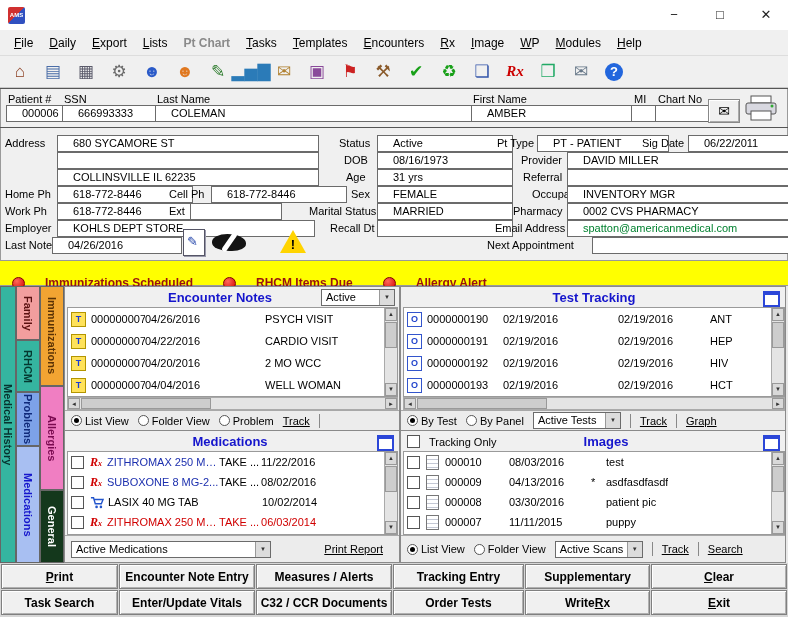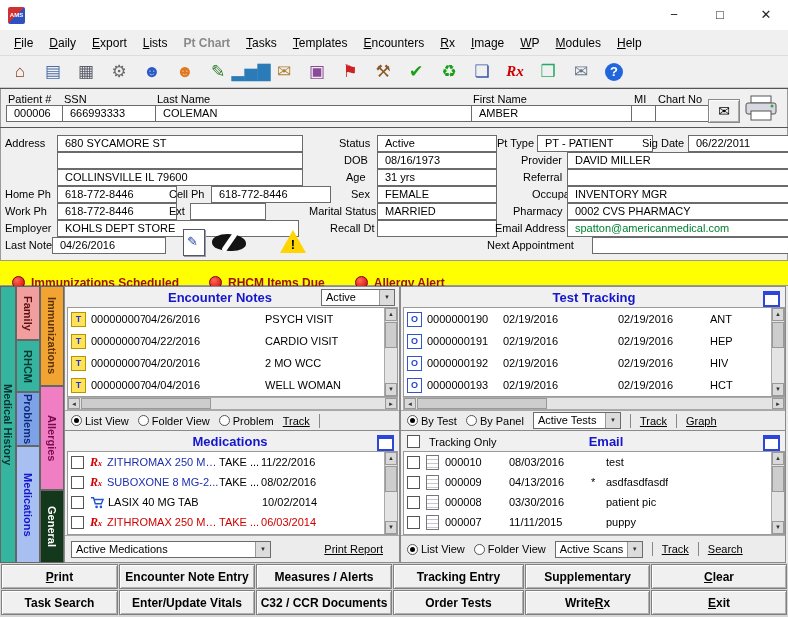--- a/index.html
+++ b/index.html
@@ -23,38 +23,38 @@
            display:flex;align-items:center;gap:3px;padding-left:5px;box-sizing:border-box;}
   .tbtn{width:28px;height:27px;display:flex;align-items:center;justify-content:center;border:1px solid transparent;}
   .tglyph{font-size:17px;line-height:1;}
   .tglyph.round{width:18px;height:18px;border-radius:50%;font:bold 13px/18px "Liberation Sans",sans-serif;text-align:center;}
   .tglyph.serif{font-family:"Liberation Serif",serif;font-style:italic;font-weight:bold;font-size:15px;}
   
   #patient{position:absolute;left:0;top:88px;width:788px;height:170px;border-top:1px solid #555;}
   .hr{position:absolute;left:0;width:788px;border-top:1px solid #555;}
   .lbl{position:absolute;font-size:11px;white-space:nowrap;color:#000;}
   .fld{position:absolute;height:13px;background:#fff;border:1px solid #6b6b6b;font:11px/13px "Liberation Sans",sans-serif;
-       padding:1px 7px;white-space:nowrap;overflow:hidden;}
+       padding:1px 15px;white-space:nowrap;overflow:hidden;}
   .green{color:#00812f;}
   .envbtn{position:absolute;width:32px;height:24px;background:#f0f0f0;border:1px solid #888;
           box-shadow:inset 1px 1px 0 #fff,inset -1px -1px 0 #aaa;font-size:14px;padding:0;line-height:22px;}
   .bigprint{position:absolute;}
   .notepg{position:absolute;width:20px;height:25px;background:#fff;border:1px solid #556;box-shadow:1px 1px 0 #99a;}
   .notepg::after{content:'✎';position:absolute;left:3px;top:4px;color:#2244aa;font-size:13px;}
   .skunk{position:absolute;width:40px;height:26px;}
   .skunk::before{content:'';position:absolute;left:2px;top:5px;width:34px;height:17px;background:#141414;border-radius:50% 60% 45% 55%;}
   .skunk::after{content:'';position:absolute;left:17px;top:2px;width:5px;height:22px;background:#fff;transform:rotate(35deg);border-radius:3px;}
   .warn{position:absolute;width:26px;height:24px;}
   .warn::before{content:'';position:absolute;left:0;top:0;border-left:13px solid transparent;border-right:13px solid transparent;
                 border-bottom:23px solid #ffd400;}
   .warn::after{content:'!';position:absolute;left:0;right:0;top:7px;text-align:center;font:bold 13px "Liberation Sans",sans-serif;color:#000;}
   
   #alertbar{position:absolute;left:0;top:260px;width:788px;height:26px;background:#ffff00;border-top:1px solid #999;
             border-bottom:1px solid #999;display:flex;align-items:center;gap:30px;padding-left:12px;box-sizing:border-box;}
-  .alert-item{display:inline-flex;gap:6px;margin-top:20px;}
+  .alert-item{display:inline-flex;align-items:center;gap:20px;margin-top:20px;}
   .dot{width:11px;height:11px;border-radius:50%;background:radial-gradient(circle at 35% 30%,#ff6a5a,#cf0000);border:1px solid #7a0000;}
   .alink{font:bold 12px "Liberation Sans",sans-serif;color:#991111;text-decoration:underline;}
   
   #main{position:absolute;left:0;top:286px;width:788px;height:277px;background:#e9e9e9;}
   .vtab{position:absolute;display:flex;align-items:center;justify-content:center;writing-mode:vertical-rl;
         font:bold 11px "Liberation Sans",sans-serif;border:1px solid #666;box-sizing:border-box;white-space:nowrap;}
   #tab-medhist{left:0;top:0;width:16px;height:277px;background:#35b5a0;color:#06322e;}
   #tab-family{left:16px;top:0;width:24px;height:54px;background:#f29e9e;color:#5a1010;}
   #tab-rhcm{left:16px;top:54px;width:24px;height:52px;background:#35b5a0;color:#053830;}
   #tab-problems{left:16px;top:106px;width:24px;height:54px;background:#7da2e8;color:#102a7a;}
@@ -243,21 +243,21 @@
   <div class="fld" style="left:537px;top:46px;width:100px">PT - PATIENT</div>
   <span class="lbl" style="left:642px;top:48px">Sig Date</span>
   <div class="fld" style="left:688px;top:46px;width:88px">06/22/2011</div>
 
   <div class="fld" style="left:57px;top:63px;width:230px"></div>
   <span class="lbl" style="left:344px;top:65px">DOB</span>
   <div class="fld" style="left:377px;top:63px;width:104px">08/16/1973</div>
   <span class="lbl" style="left:521px;top:65px">Provider</span>
   <div class="fld" style="left:567px;top:63px;width:208px">DAVID  MILLER</div>
 
-  <div class="fld" style="left:57px;top:80px;width:230px">COLLINSVILLE  IL  79600</div>
+  <div class="fld" style="left:57px;top:80px;width:230px">COLLINSVILLE  IL  62235</div>
   <span class="lbl" style="left:346px;top:82px">Age</span>
   <div class="fld" style="left:377px;top:80px;width:104px">31 yrs</div>
   <span class="lbl" style="left:523px;top:82px">Referral</span>
   <div class="fld" style="left:567px;top:80px;width:208px"></div>
 
   <span class="lbl" style="left:5px;top:99px">Home Ph</span>
   <div class="fld" style="left:57px;top:97px;width:104px">618-772-8446</div>
   <span class="lbl" style="left:169px;top:99px">Cell Ph</span>
   <div class="fld" style="left:211px;top:97px;width:104px">618-772-8446</div>
   <span class="lbl" style="left:351px;top:99px">Sex</span>
@@ -500,21 +500,21 @@
       <span class="flexspacer"></span>
       <span class="linklbl" style="margin-right:10px">Print Report</span>
     </div>
   </div>
 
   <div class="panel" id="p-img">
     <span class="ritem" style="position:absolute;left:6px;top:4px">
       <span class="cb"></span>
         <span>Tracking Only</span>
     </span>
-    <span class="ptitle" style="left:130px;top:3px;width:150px">Email</span>
+    <span class="ptitle" style="left:130px;top:3px;width:150px">Images</span>
     <span class="panel-max" style="right:5px;top:4px"></span>
     <div class="plist dense" style="left:2px;top:20px;width:382px;height:84px">
       <div class="rows">
           <div class="lrow">
             <span class="cb"></span>
             <span class="docic"></span>
             <span class="col w64">000010</span>
             <span class="col w82">08/03/2016</span>
             <span class="col w15"></span>
             <span class="col">test</span>

